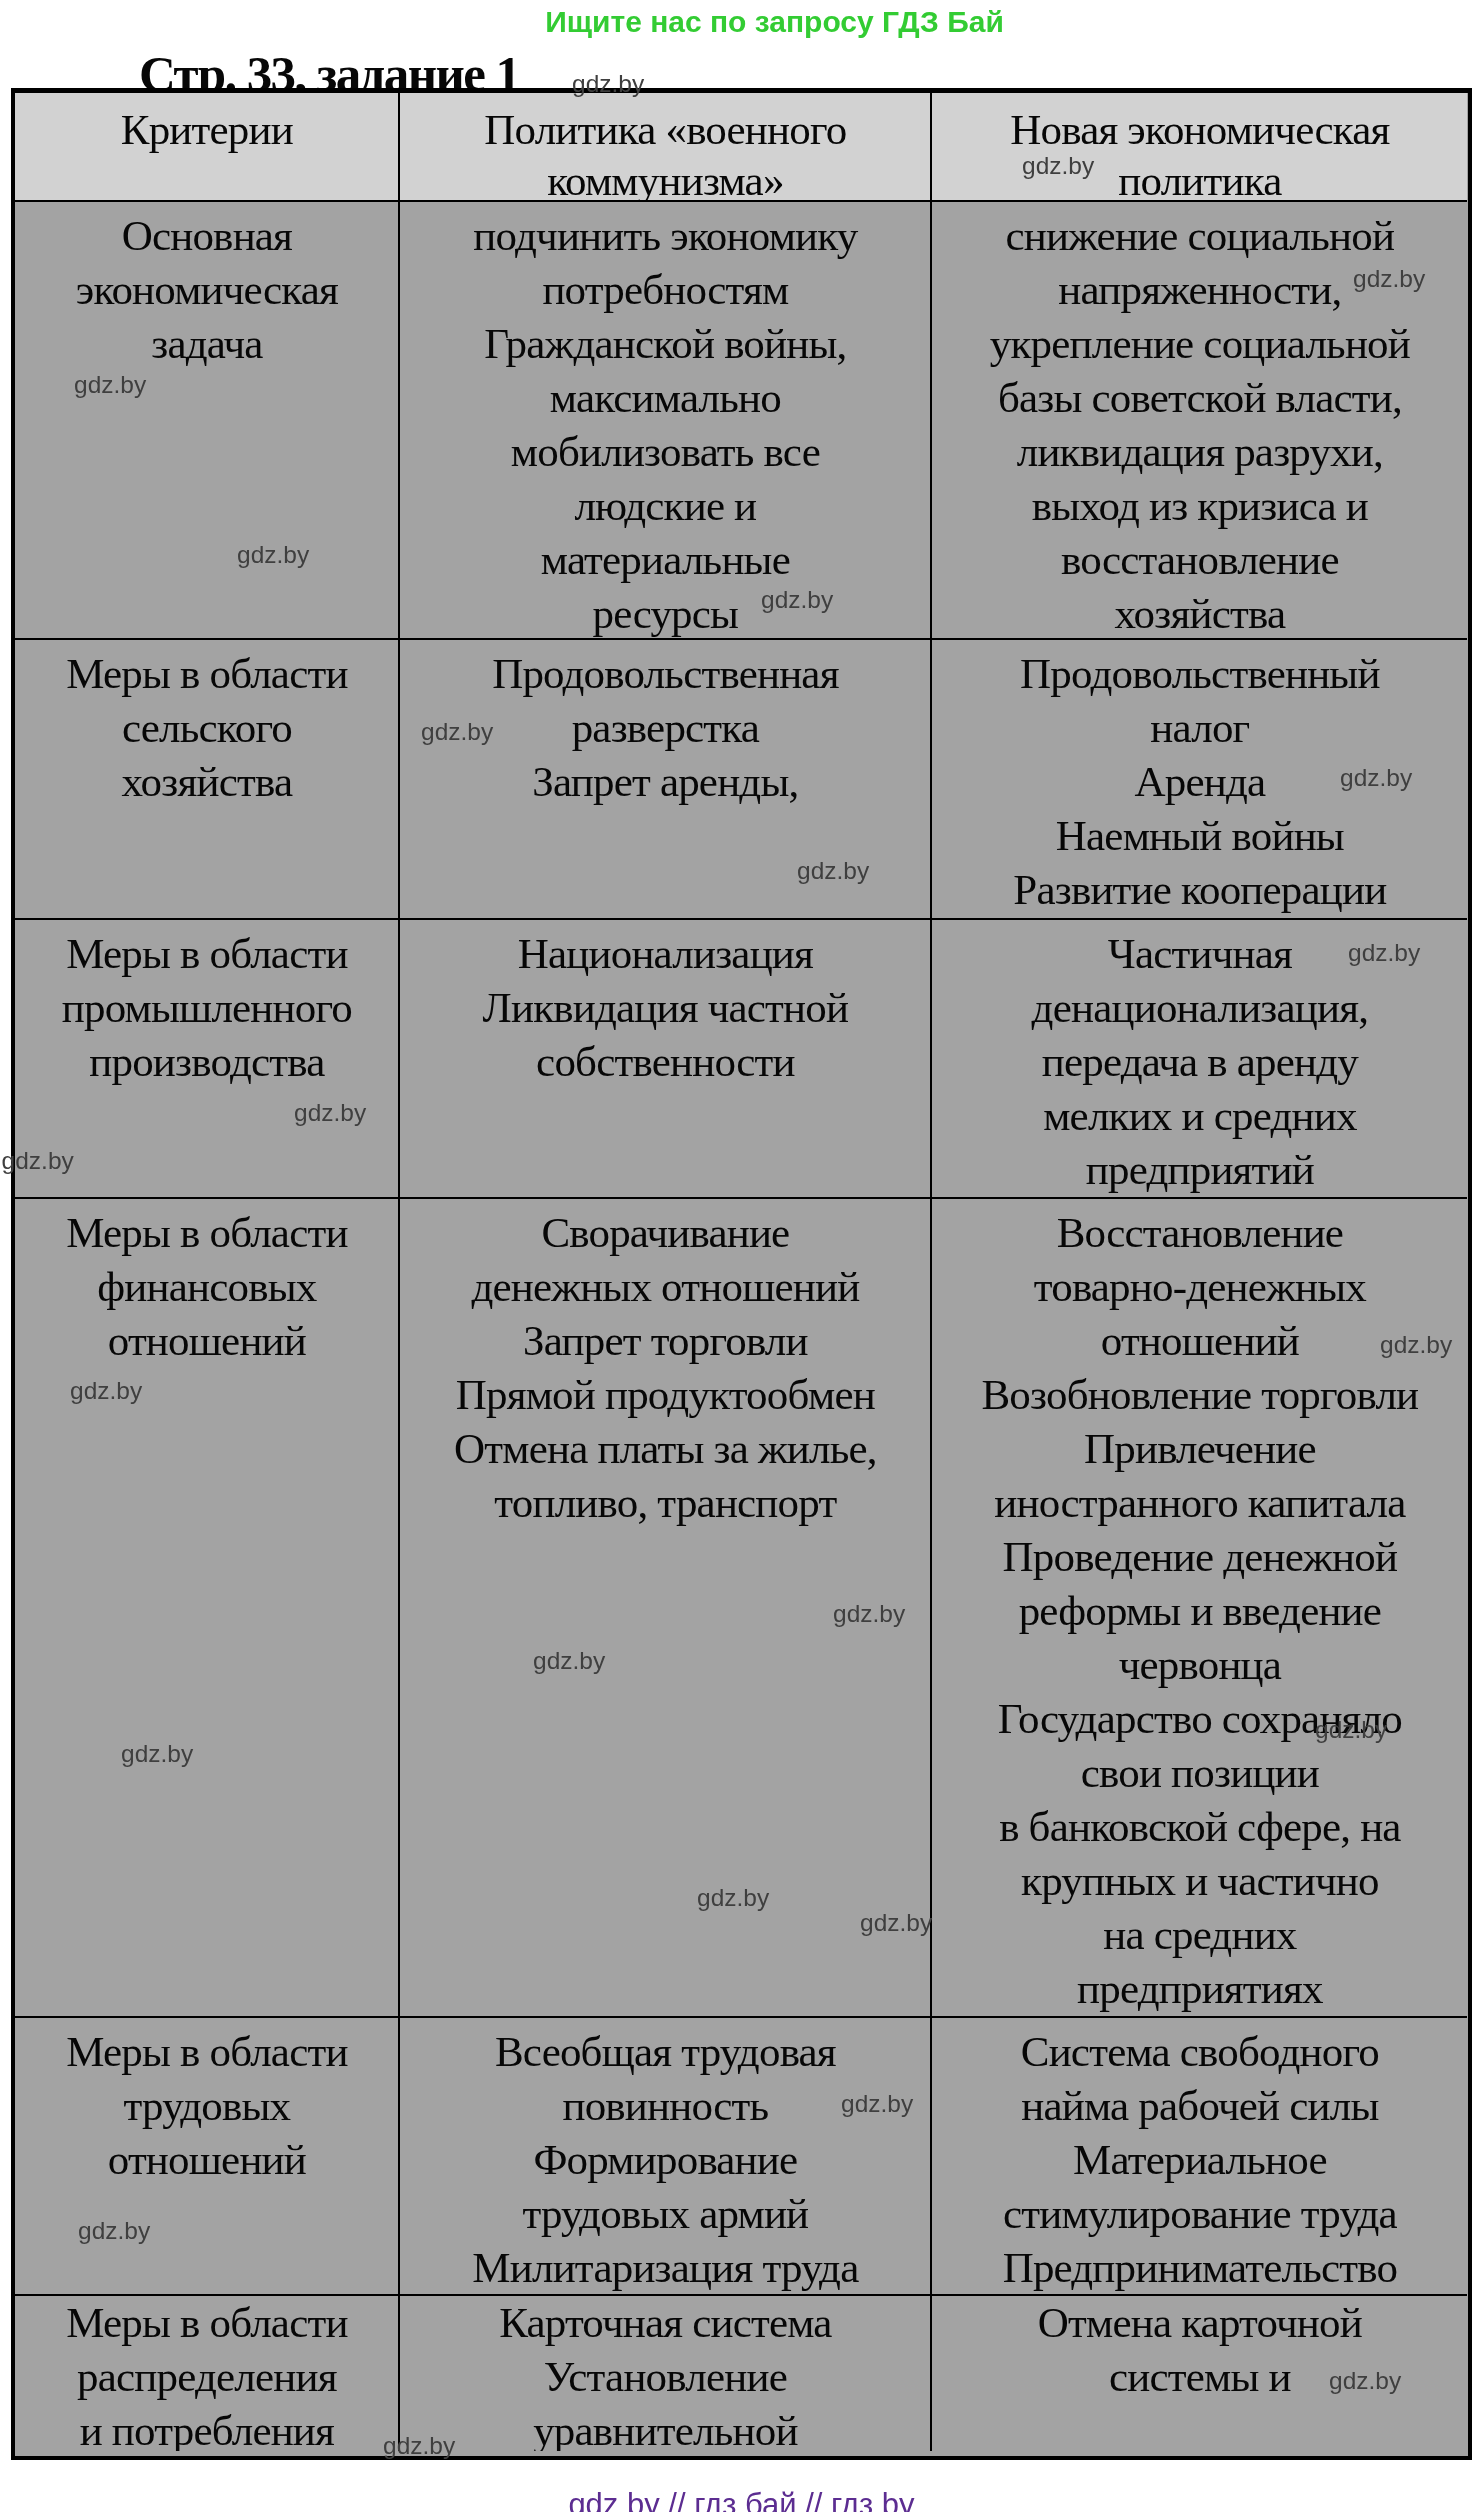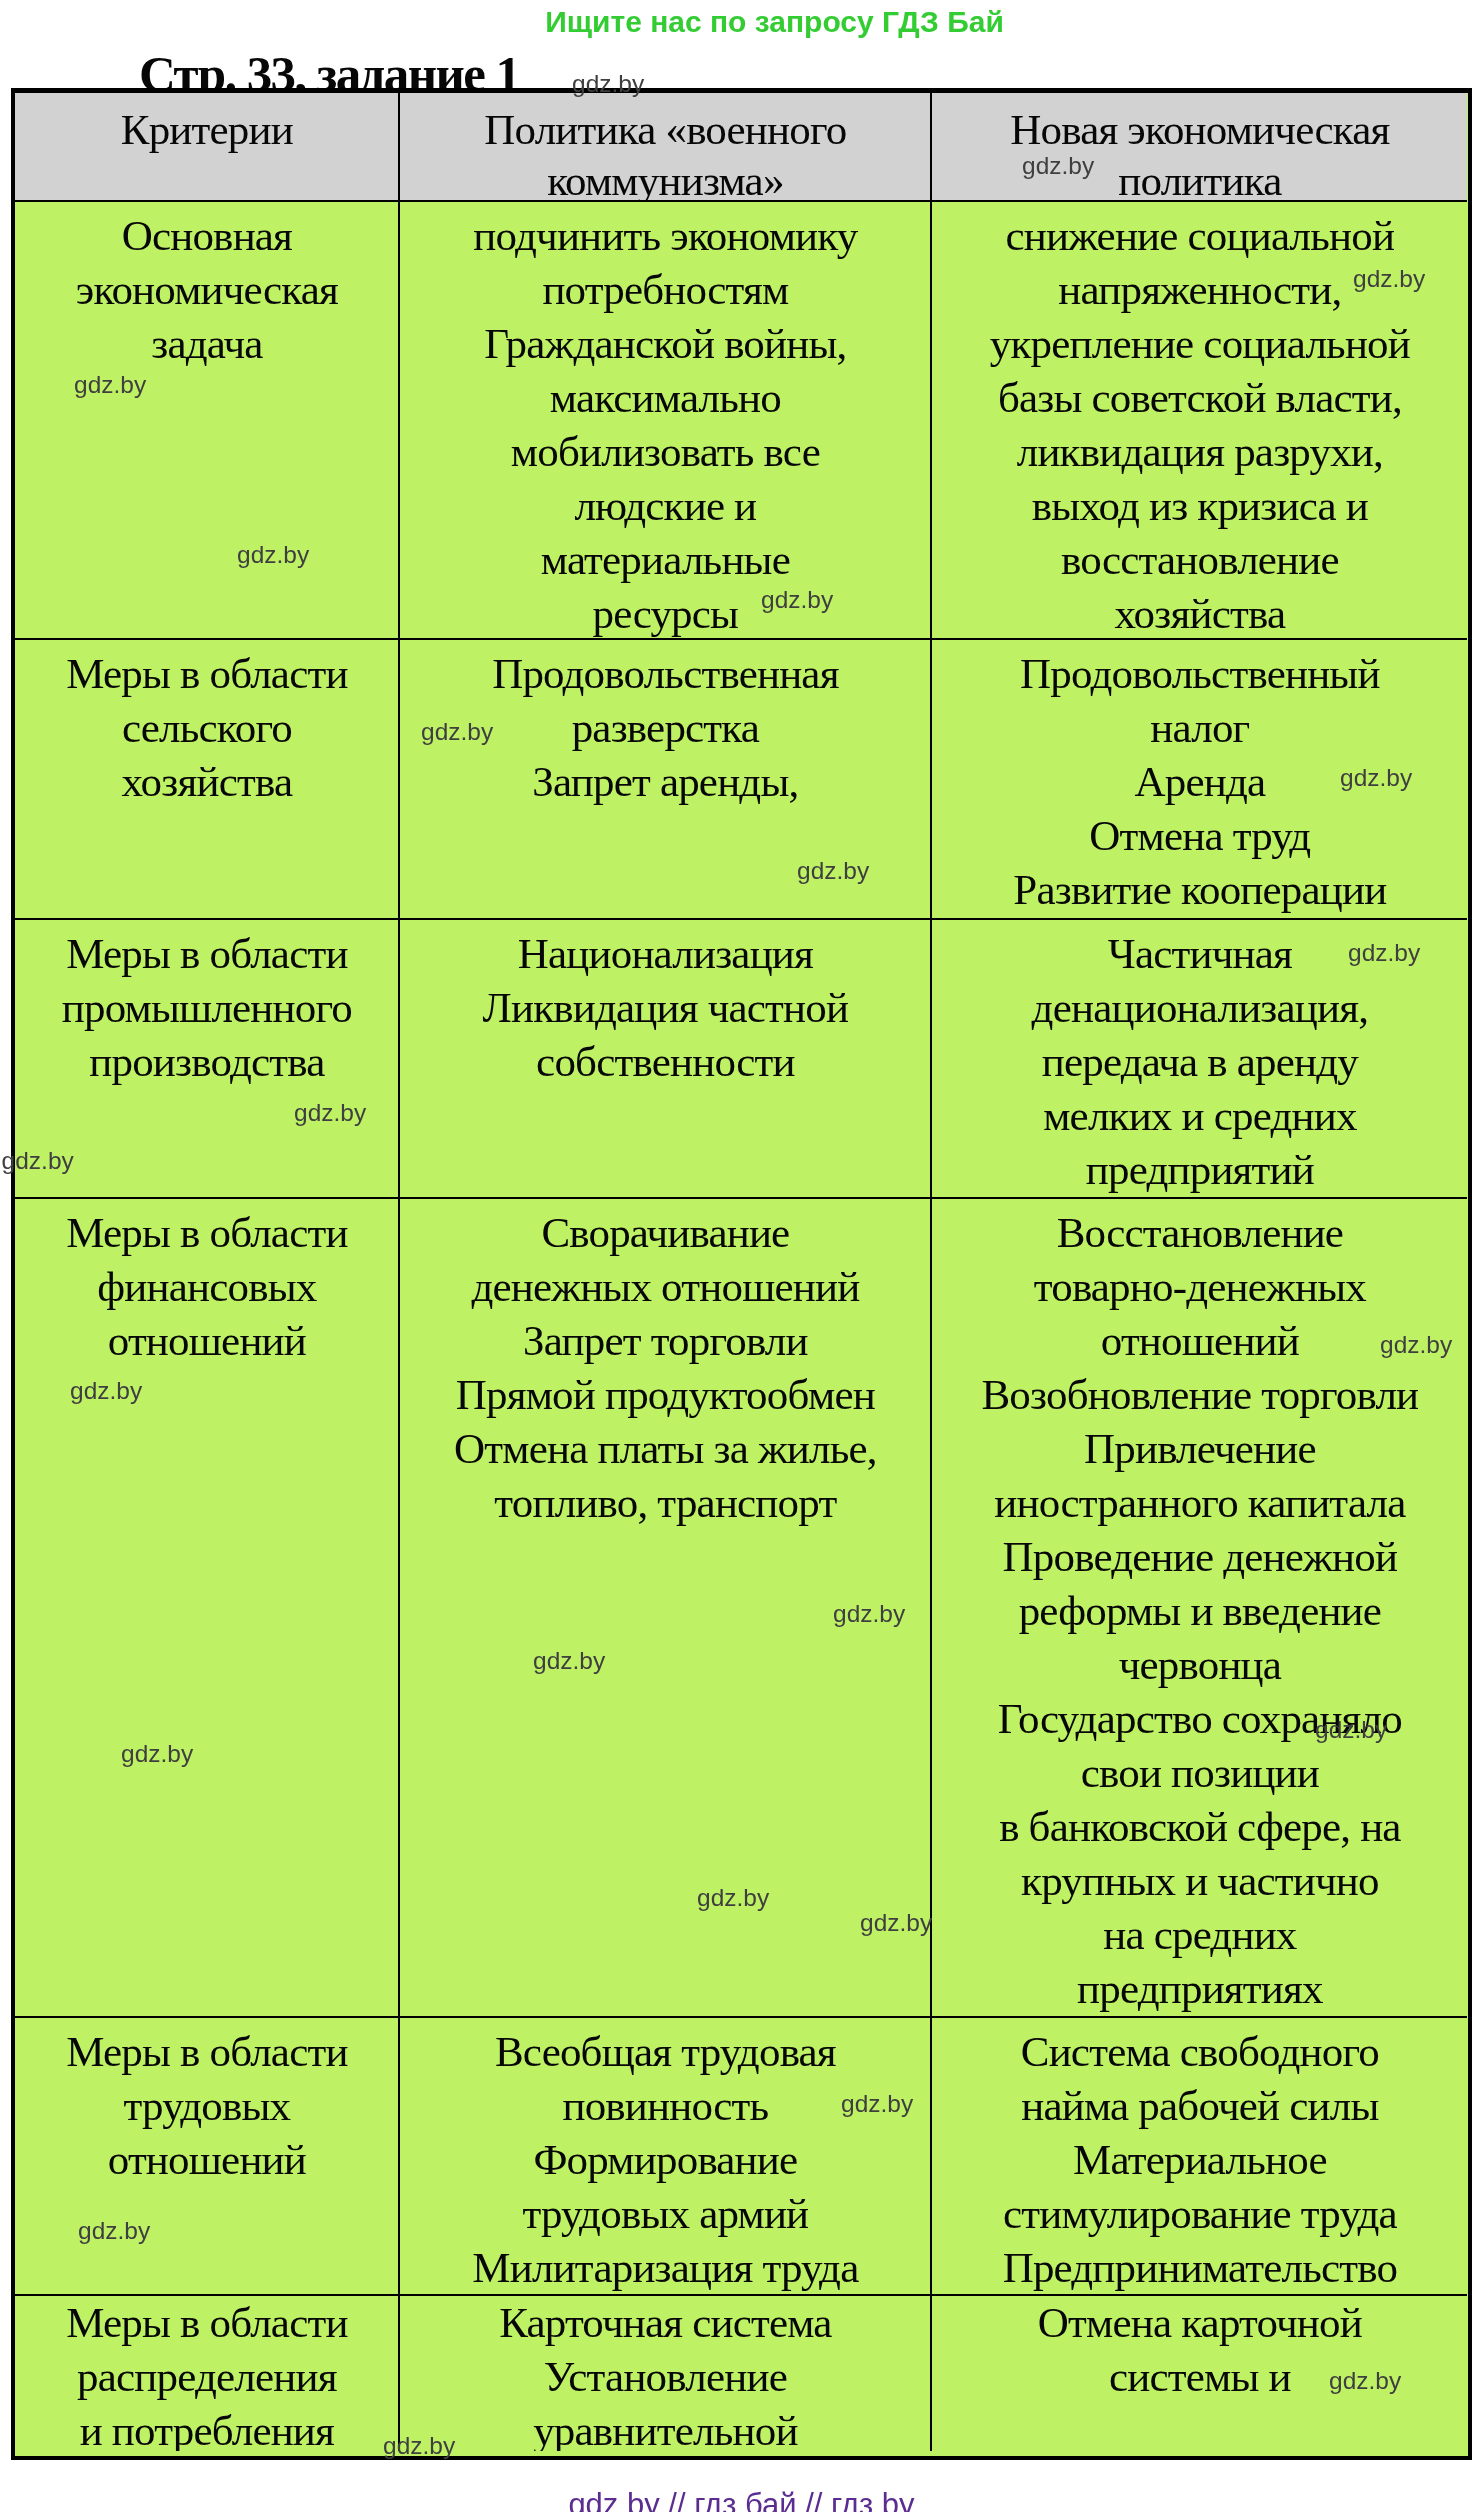--- a/index.html
+++ b/index.html
@@ -26,21 +26,21 @@
   }
   .gdz-table{
     position:absolute;left:11.4px;top:88px;
     width:1461px;height:2372px;
     box-sizing:border-box;
     border:4.1px solid #000;
     border-top-width:5.7px;
     display:grid;
     grid-template-columns:385px 532px 535px;
     grid-template-rows:109px 438px 280px 279px 819px 278px 155px;
-    background:#bef264;
+    background:#a3a3a3;
   }
   .cell{
     box-sizing:border-box;
     border-right:2.5px solid #000;
     border-bottom:2.5px solid #000;
     text-align:center;
     padding-top:7px;
     overflow:hidden;
     font-size:43px;
     line-height:54px;
@@ -125,21 +125,21 @@
     </div>
   <div class="cell">
       <div class="tline">Продовольственная</div>
       <div class="tline">разверстка</div>
       <div class="tline">Запрет аренды,</div>
     </div>
   <div class="cell last-col">
       <div class="tline">Продовольственный</div>
       <div class="tline">налог</div>
       <div class="tline">Аренда</div>
-      <div class="tline">Отмена труд</div>
+      <div class="tline">Наемный войны</div>
       <div class="tline">Развитие кооперации</div>
     </div>
 
   <div class="cell">
       <div class="tline">Меры в области</div>
       <div class="tline">промышленного</div>
       <div class="tline">производства</div>
     </div>
   <div class="cell">
       <div class="tline">Национализация</div>

